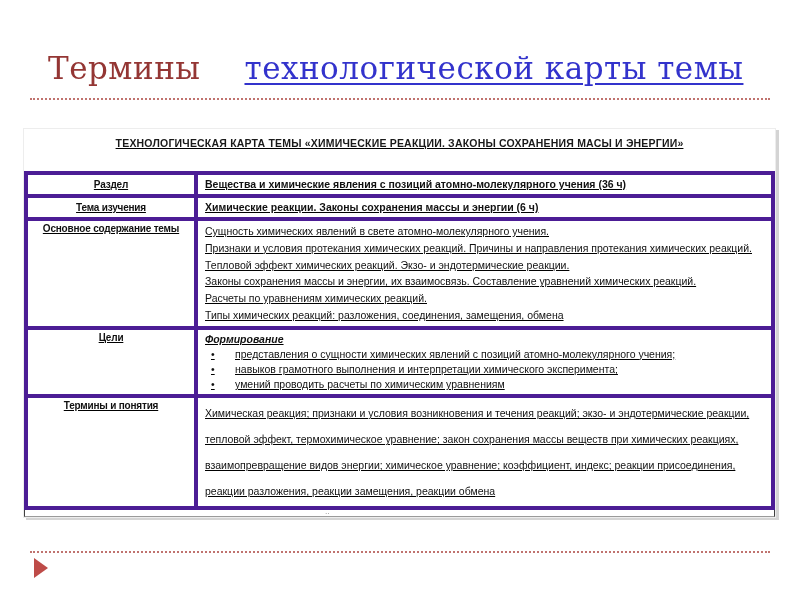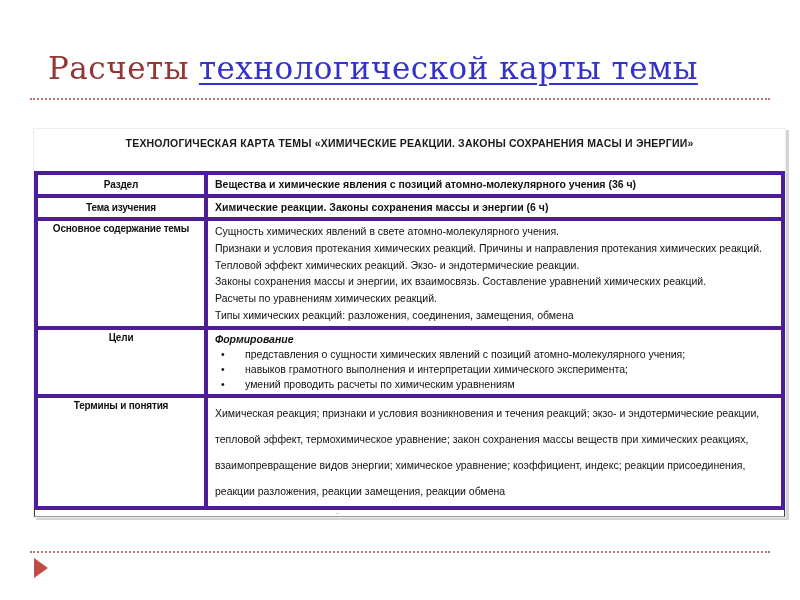--- a/index.html
+++ b/index.html
@@ -10,33 +10,34 @@
 
   
   .page-title {
     position:absolute; left:48px; top:50px; margin:0;
     font-family:"DejaVu Serif","Liberation Serif",serif;
     font-size:31px; font-weight:400; letter-spacing:0.5px; white-space:nowrap;
   }
   .title-prefix { color:#943634; margin-right:10px; }
   .title-link {
     color:#3333cc; text-decoration:underline;
-    text-decoration-thickness:2px; text-underline-offset:4px; cursor:pointer;
+    text-decoration-thickness:2px; text-underline-offset:4px; cursor:pointer;margin-left:34px;
   }
 
   
   .rule { position:absolute; height:0; border-top:2px dotted #c0736f; }
   .rule-top    { left:30px; width:740px; top:98px; }
   .rule-bottom { left:30px; width:740px; top:551px; }
 
   
   .doc {
-    position:absolute; left:33px; top:128px; width:751px;
+    position:absolute; left:23px; top:128px; width:751px;
     background:#fff; border:1px solid #ededed;
     box-shadow:3px 2px 0 #d4d4d4;
+    text-decoration:underline;
   }
   .doc-caption {
     padding-top:8px; text-align:center;
     font-size:10.5px; font-weight:bold; color:#1a1a1a; letter-spacing:0.2px;
   }
   table.tech-table {
     border-collapse:collapse; table-layout:fixed;
     width:751px; margin-top:22px;
     font-size:10.5px; color:#111;
   }
@@ -75,21 +76,21 @@
     border-top:10px solid transparent; border-bottom:10px solid transparent;
     border-left:14px solid #be4b48;
   }
 </style>
 </head>
 <body>
 
 <div class="slide">
 
   <h1 class="page-title">
-    <span class="title-prefix">Расчеты</span><a class="title-link">технологической карты темы</a>
+    <span class="title-prefix">Термины</span><a class="title-link">технологической карты темы</a>
   </h1>
 
   <div class="rule rule-top"></div>
 
   <div class="doc">
     <div class="doc-caption">ТЕХНОЛОГИЧЕСКАЯ КАРТА ТЕМЫ «ХИМИЧЕСКИЕ РЕАКЦИИ. ЗАКОНЫ СОХРАНЕНИЯ МАСЫ И ЭНЕРГИИ»</div>
 
     <table class="tech-table">
       <tbody>
           <tr>

